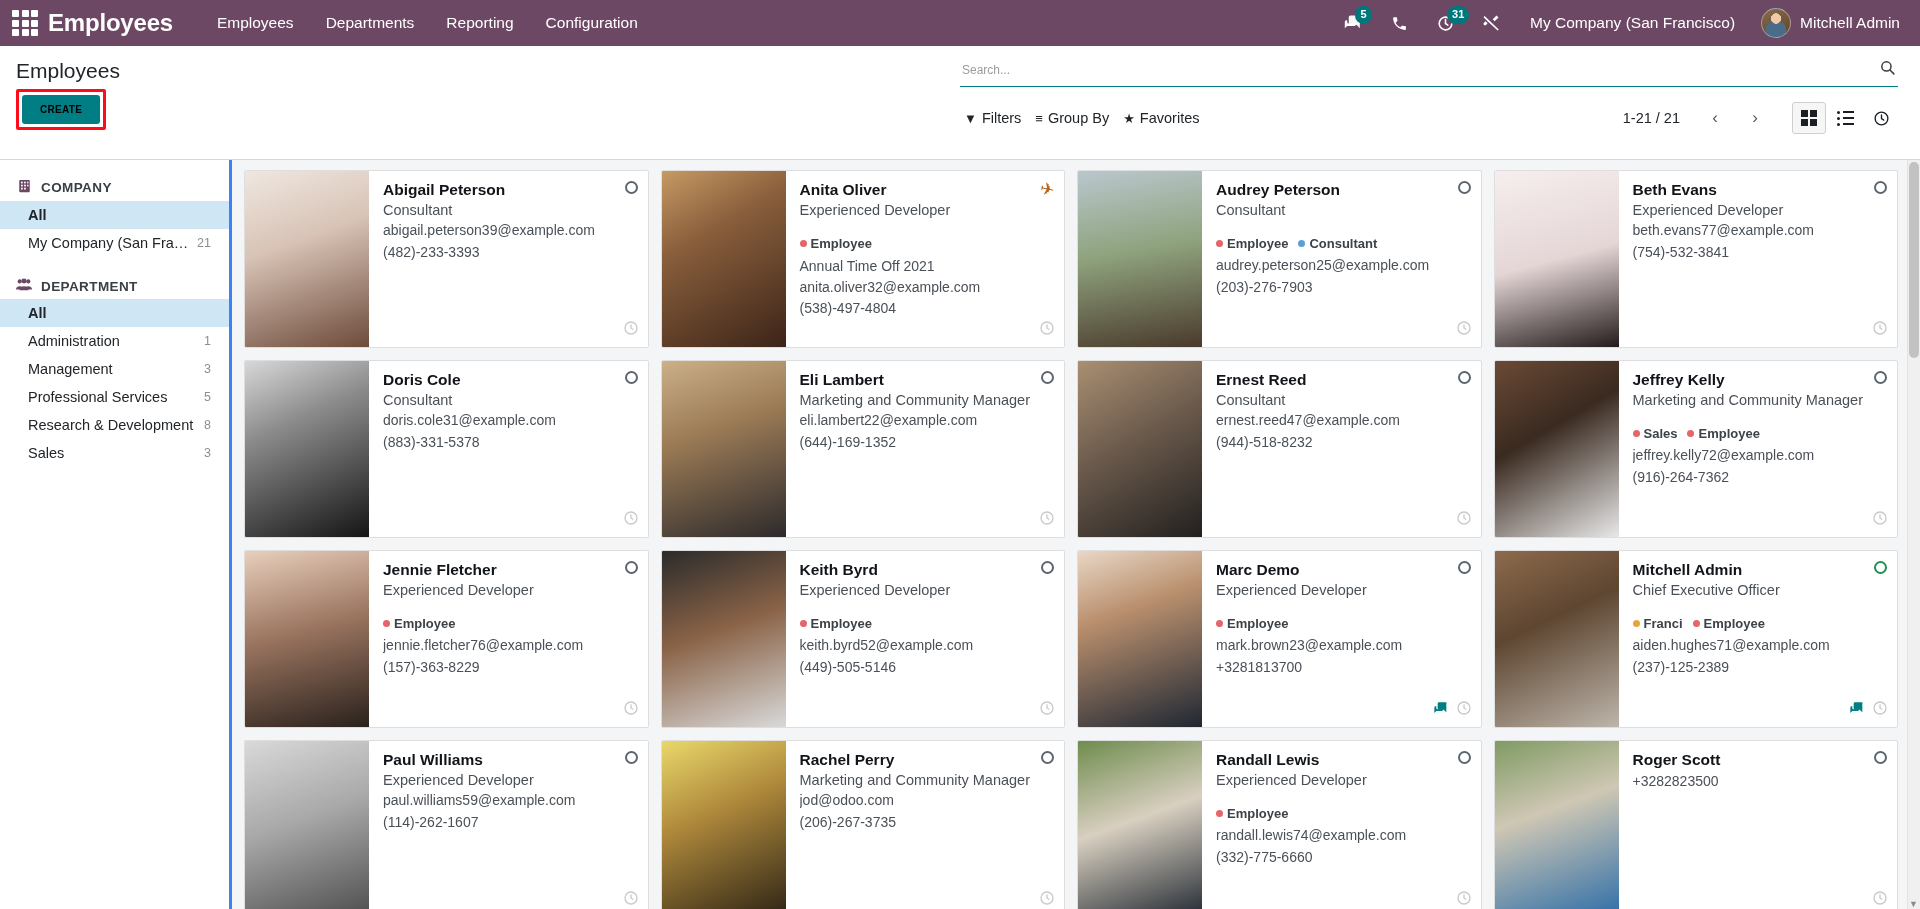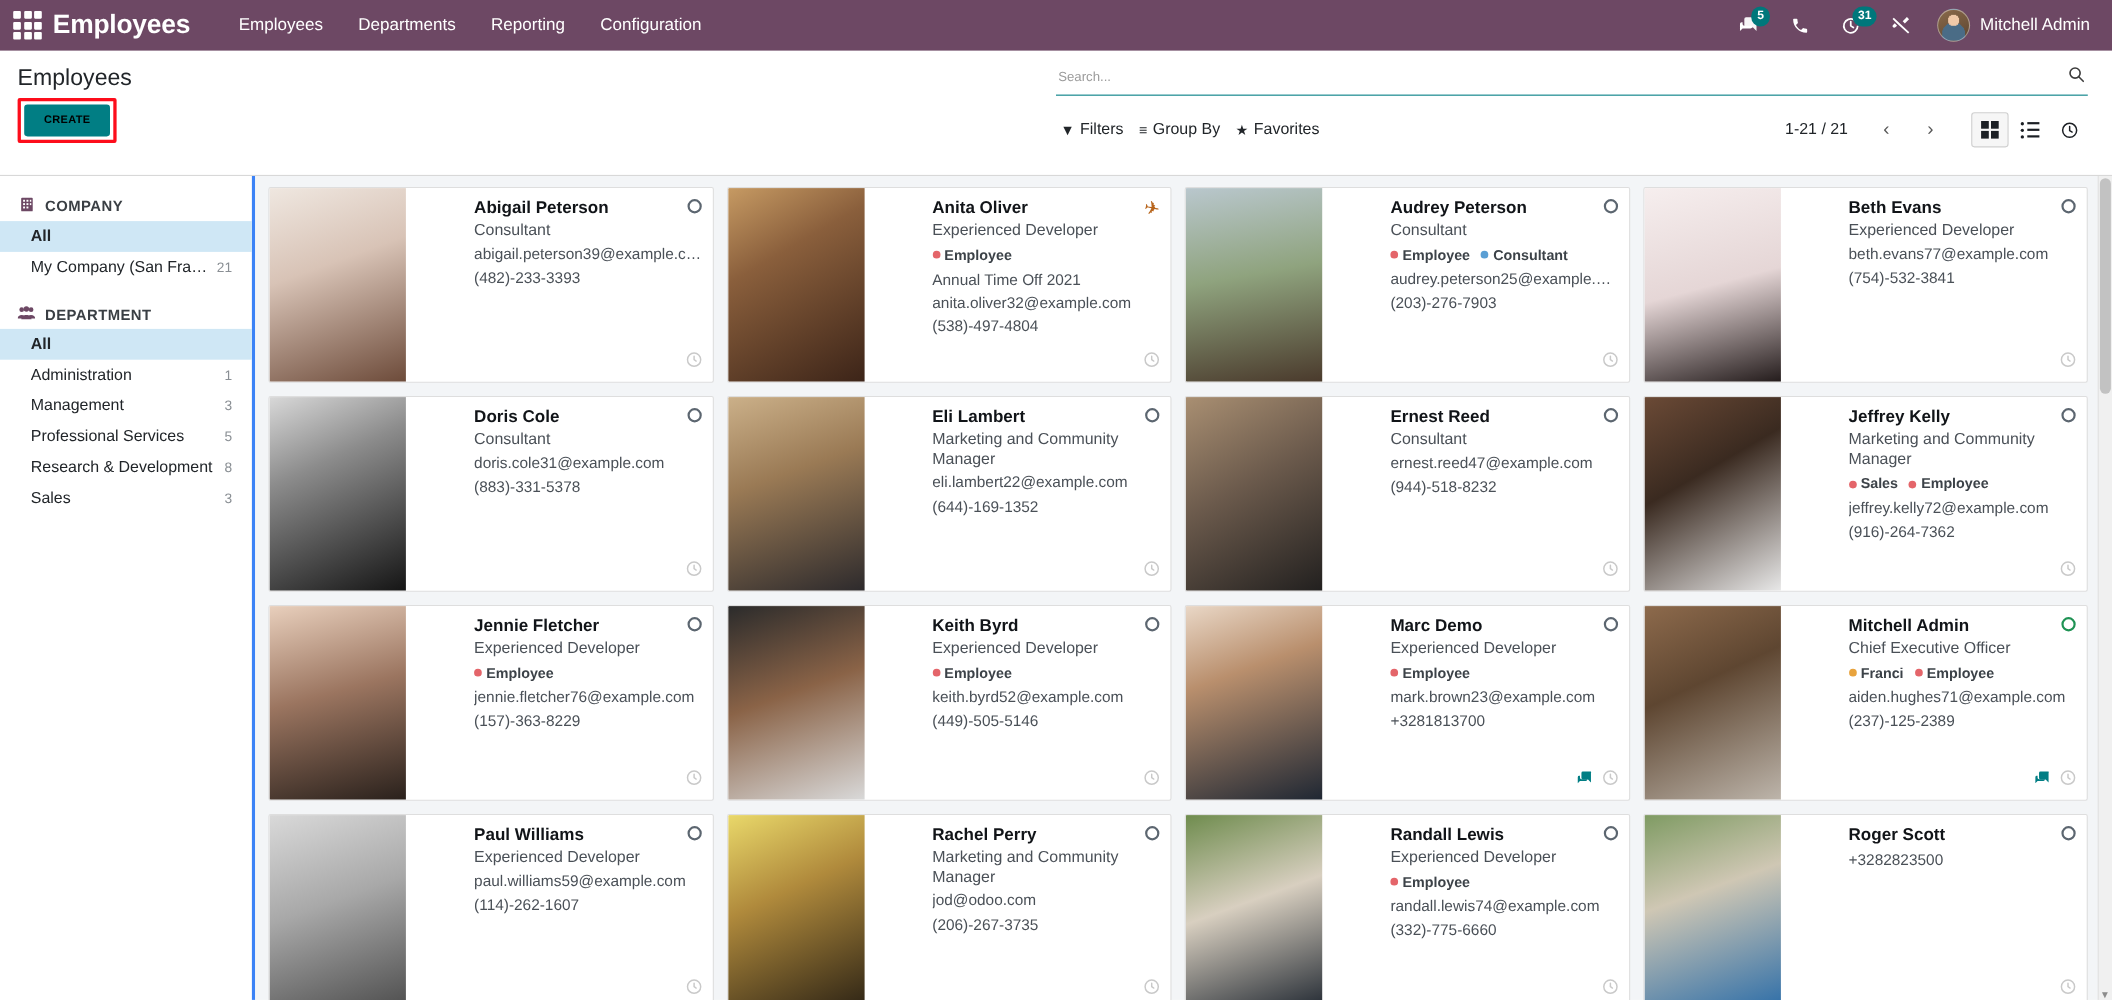--- a/index.html
+++ b/index.html
@@ -278,21 +278,20 @@
   }
   .kcard {
     background: #ffffff;
     border: 1px solid #dedede;
     border-radius: 2px;
     display: flex;
     height: 178px;
     overflow: hidden;
     cursor: pointer;
     position: relative;
-    gap: 48px;
   }
   .kphoto {
     width: 124px;
     flex: none;
     background-size: cover;
     background-position: center 22%;
   }
   .kbody {
     flex: 1;
     padding: 10px 10px 8px 14px;
@@ -307,21 +306,21 @@
     padding-right: 26px;
   }
   .kjob {
     font-size: 14.5px;
     color: #4a5057;
     line-height: 1.26;
     margin-top: 1px;
     padding-right: 20px;
   }
   .ktags {
-    margin-top: 3px;
+    margin-top: 15px;
     font-size: 13px;
     font-weight: 700;
     color: #3c4248;
     display: flex;
     flex-wrap: wrap;
     gap: 0 10px;
     line-height: 1.5;
   }
   .ktag { display: inline-flex; align-items: center; gap: 4px; }
   .tagdot { width: 7px; height: 7px; border-radius: 50%; display: block; flex: none; }
@@ -429,20 +428,21 @@
       </svg>
       <span class="badge">31</span>
     </div>
     <div class="sys-icon">
       <svg width="18" height="18" viewBox="0 0 24 24" fill="#ffffff">
         <path d="M21.7 18.3l-6.1-6.1a5.5 5.5 0 0 0-6.9-6.9l3.1 3.1-2.1 2.1-3.1-3.1a5.5 5.5 0 0 0 6.9 6.9l6.1 6.1 2.1-2.1z" opacity="0"></path>
         <path d="M3.5 2.8L2 4.3l5.4 5.4-1.3 1.3-1.4-1.4-2.1 2.1c-.8.8-.8 2 0 2.8s2 .8 2.8 0l2.1-2.1-1.4-1.4 1.3-1.3L20.8 22l1.5-1.5L3.5 2.8z"></path>
         <path d="M22 4.6L19.4 2l-5.1 5.1 2.6 2.6L22 4.6z"></path>
       </svg>
     </div>
+    <div id="company-name">My Company (San Francisco)</div>
     <div id="user-menu">
       <div id="avatar"></div>
       <span id="user-name">Mitchell Admin</span>
     </div>
   </div>
 </div>
 
 <div id="control-panel">
   <div id="cp-left">
     <div id="breadcrumb">Employees</div>

